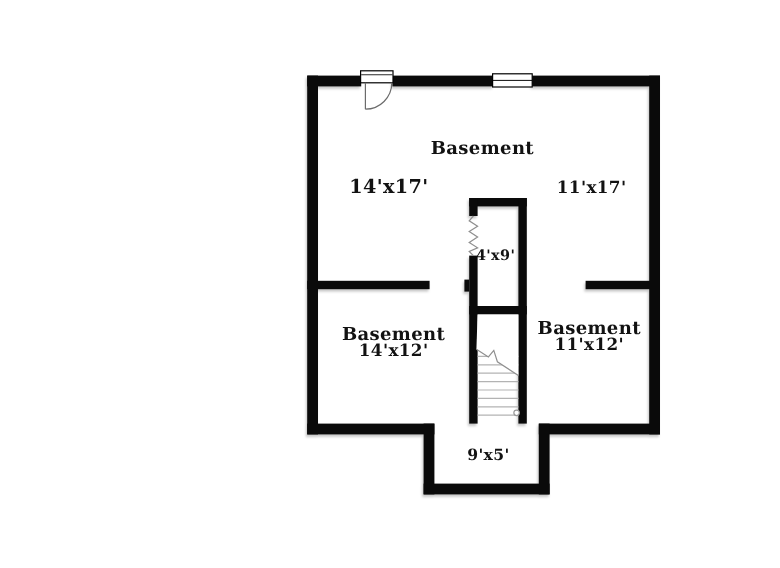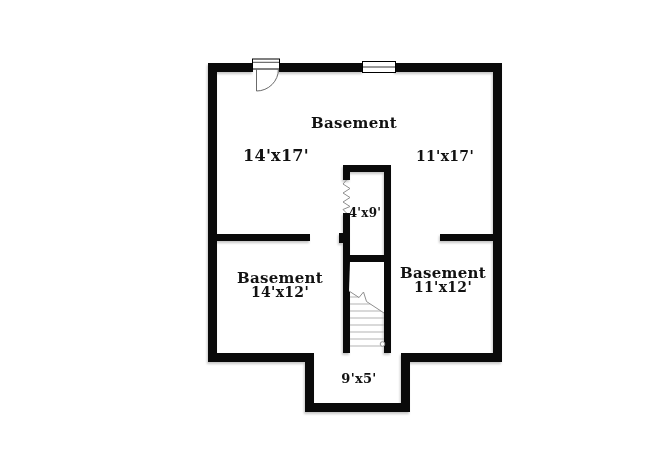--- a/index.html
+++ b/index.html
@@ -2,20 +2,21 @@
 <html><head>
 <meta charset="utf-8">
 <style>
   html,body{margin:0;padding:0;background:#fff;}
   #canvas{
     position:relative;
     width:518px;height:473px;
     background:#ffffff;
     overflow:hidden;
     font-family:"DejaVu Serif","Liberation Serif",serif;
+    padding-left:48px;
   }
   svg{display:block;}
   .wall{fill:#0a0a0a;}
   .room-label{
     font-family:"DejaVu Serif","Liberation Serif",serif;
     font-weight:bold;
     fill:#121212;
     text-anchor:middle;
     letter-spacing:0.3px;
   }

